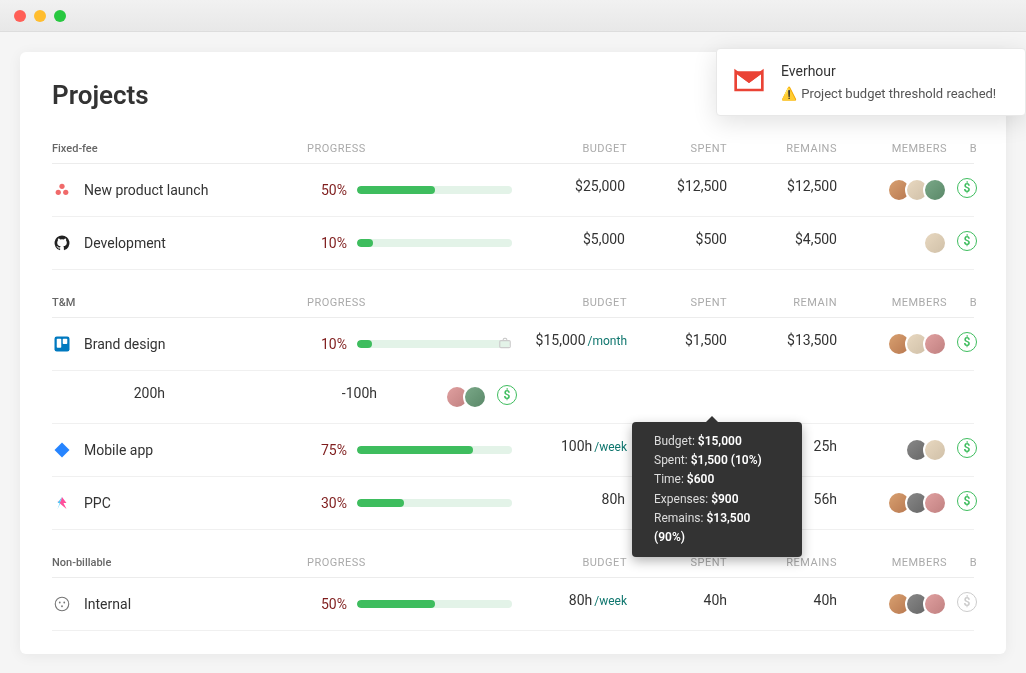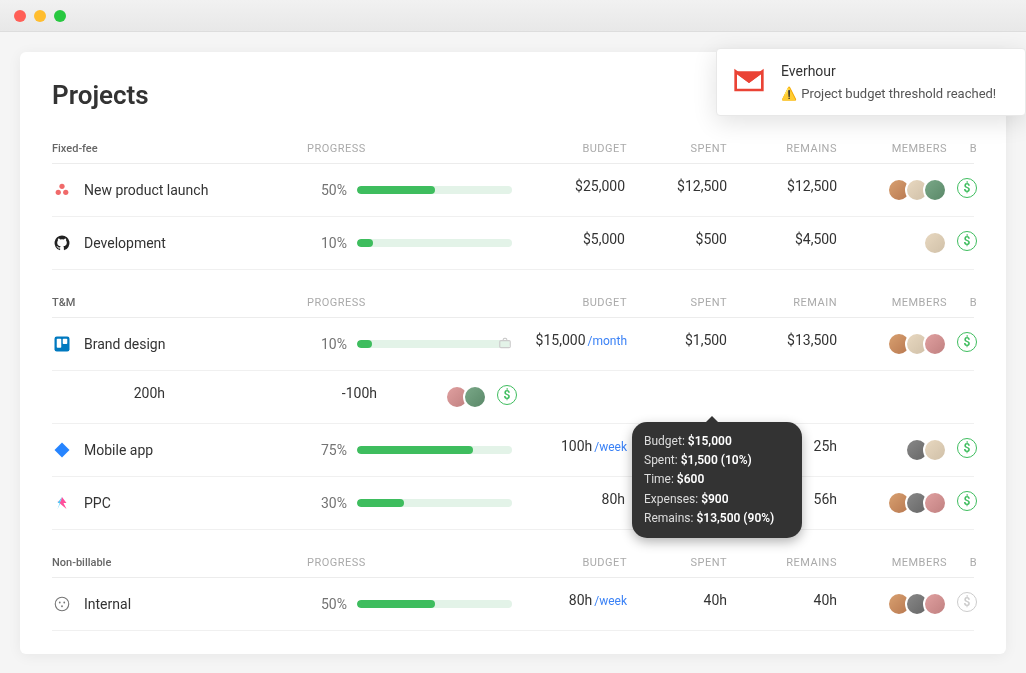--- a/index.html
+++ b/index.html
@@ -72,29 +72,29 @@
       border-bottom: 1px solid #f0f0f0;
       font-size: 14px;
       color: #333;
       position: relative;
     }
     .row .name { display: flex; align-items: center; gap: 12px; flex: 0 0 255px; }
     .row .name .icon { width: 20px; height: 20px; border-radius: 4px; display:flex; align-items:center; justify-content:center; flex-shrink:0; }
     .row .name .icon svg { width: 18px; height: 18px; }
 
     .progress-cell { display:flex; align-items:center; gap: 10px; flex: 0 0 205px; }
-    .progress-cell .pct { width: 40px; text-align: right; color: #737373; }
+    .progress-cell .pct { width: 40px; text-align: right; color: #7f1d1d; }
     .progress-cell .pct.over { color: #ef5350; }
     .bar { flex: 1; height: 8px; border-radius: 5px; background: #e3f3e8; position: relative; overflow: hidden; }
     .bar .fill { position: absolute; left: 0; top: 0; bottom: 0; background: #3ebd5e; border-radius: 5px; }
     .bar.over { background: #fbdcdc; }
     .bar.over .fill { background: #ef5350; }
 
     .budget-cell { flex: 0 0 115px; text-align: right; white-space: nowrap; }
-    .budget-cell .suffix { color: #3b82f6; font-size: 12px; margin-left: 2px; margin-top: 9px; }
+    .budget-cell .suffix { color: #0f766e; font-size: 12px; margin-left: 2px; margin-top: 9px; }
     .spent-cell { flex: 0 0 100px; text-align: right; }
     .remains-cell { flex: 0 0 110px; text-align: right; }
 
     .members-cell { flex: 0 0 110px; display:flex; justify-content:flex-end; gap: 0; }
     .avatar { width: 24px; height: 24px; border-radius: 50%; border: 2px solid #fff; margin-left: -6px; display:flex; align-items:center; justify-content:center; font-size: 10px; color: #fff; }
     .avatar:first-child { margin-left: 0; }
     .a1 { background: linear-gradient(135deg,#d8a070,#b87850); }
     .a2 { background: linear-gradient(135deg,#e8d8c0,#d0c0a8); }
     .a3 { background: linear-gradient(135deg,#7aa888,#5a8868); }
     .a4 { background: linear-gradient(135deg,#e0a0a0,#c08080); }
@@ -103,22 +103,22 @@
     .b-cell { flex: 0 0 30px; display:flex; justify-content:flex-end; }
     .b-icon { width: 20px; height: 20px; border-radius: 50%; border: 1.5px solid #3ebd5e; color:#3ebd5e; display:flex; align-items:center; justify-content:center; font-size:12px; font-weight:600; }
     .b-icon.grey { border-color:#ccc; color:#ccc; }
 
     .briefcase { color:#ccc; margin-left: -22px; z-index:1; }
 
     .tooltip {
       position: absolute;
       background: #333;
       color: #ddd;
-      padding: 10px 12px;
-      border-radius: 15px;
+      padding: 10px 22px;
+      border-radius: 4px;
       font-size: 12px;
       line-height: 1.6;
       top: 370px;
       left: 612px;
       z-index: 20;
       width: 170px;
       box-shadow: 0 4px 12px rgba(0,0,0,0.3);
     }
     .tooltip::before {
       content:'';

